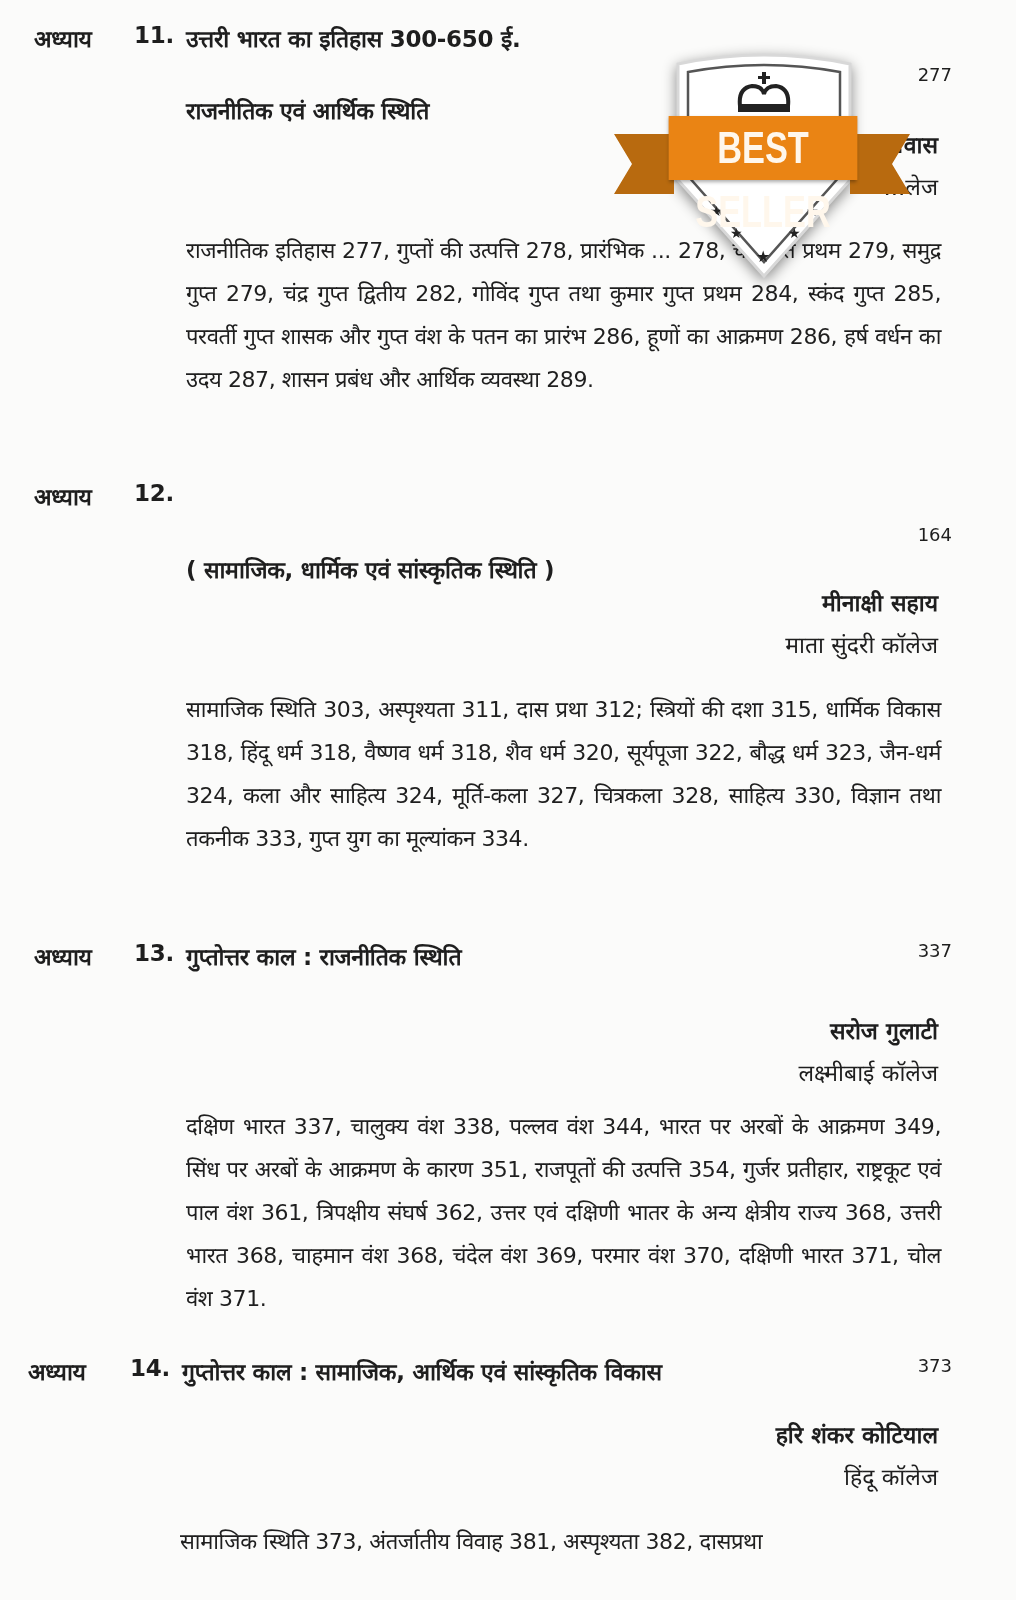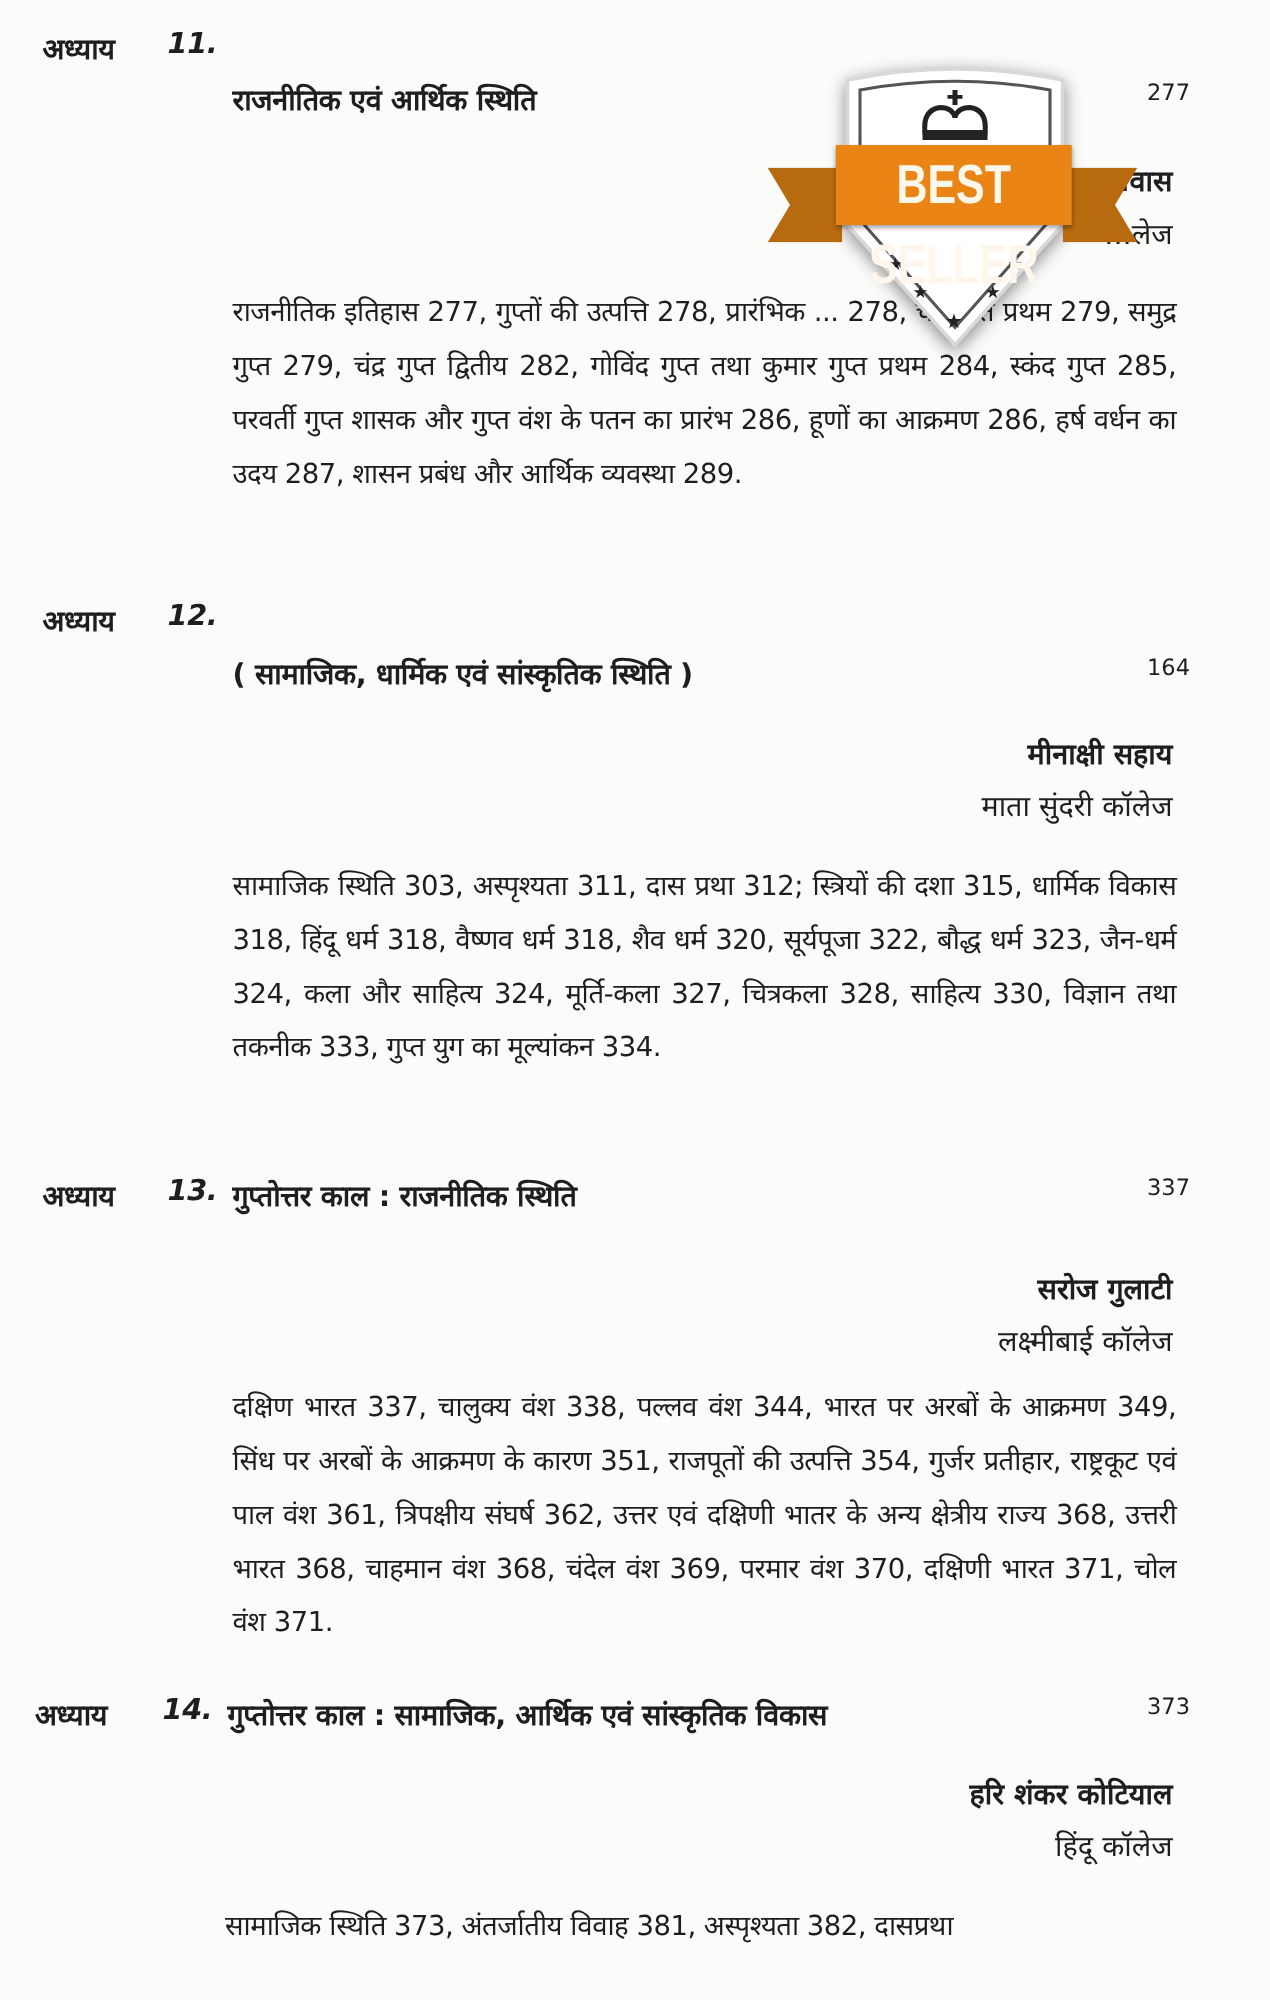--- a/index.html
+++ b/index.html
@@ -7,23 +7,23 @@
       width: 1016px; height: 1600px; overflow: hidden;
       background: #fbfbfa;
       font-family: "DejaVu Sans", "Liberation Sans", sans-serif;
       color: #1e1e1e;
       position: relative;
     }
     .page { position: absolute; left: 0; top: 0; width: 960px; height: 1600px; }
     .chapter { position: absolute; left: 0; width: 1016px; }
     .ch-head { position: absolute; font-weight: bold; font-size: 23px; letter-spacing: -0.3px; white-space: nowrap; }
     .ch-word { position: absolute; left: 34px; }
-    .ch-num { position: absolute; left: 134px; font-style: italic; }
+    .ch-num { position: absolute; left: 134px; }
     .ch-title1 { position: absolute; left: 186px; }
-    .ch-title2 { position: absolute; left: 186px; }
+    .ch-title2 { position: absolute; left: 186px; margin-top: 31px; }
     .ch-page { position: absolute; right: 64px; font-weight: normal; font-size: 18px; }
     .author { position: absolute; right: 78px; text-align: right; font-size: 23px; white-space: nowrap; }
     .author .name { font-weight: bold; display: block; height: 42px; }
     .author .college { display: block; }
     .topics {
       position: absolute; left: 186px; width: 755px;
       font-size: 22px; line-height: 43px; text-align: justify;
       letter-spacing: -0.4px;
     }
     
@@ -47,20 +47,21 @@
   </style>
 </head>
 <body>
 
 <div class="page">
 
   <div class="chapter" style="top:0">
     <div class="ch-head" style="top:22px;left:0;width:1016px;height:40px">
       <span class="ch-word">अध्याय</span>
       <span class="ch-num">11.</span>
+      <span class="ch-title1">उत्तरी भारत का इतिहास 300-650 ई.</span>
     </div>
     <div class="ch-head" style="top:63px;left:0;width:1016px;height:40px">
       <span class="ch-title2">राजनीतिक एवं आर्थिक स्थिति</span>
     </div>
     <div class="ch-page" style="top:64px">277</div>
     <div class="author" style="top:128px">
       <span class="name">...वास</span>
       <span class="college">...लेज</span>
     </div>
     <div class="topics" style="top:229px">राजनीतिक इतिहास 277, गुप्तों की उत्पत्ति 278, प्रारंभिक ... 278, चंद्र गुप्त प्रथम 279, समुद्र गुप्त 279, चंद्र गुप्त द्वितीय 282, गोविंद गुप्त तथा कुमार गुप्त प्रथम 284, स्कंद गुप्त 285, परवर्ती गुप्त शासक और गुप्त वंश के पतन का प्रारंभ 286, हूणों का आक्रमण 286, हर्ष वर्धन का उदय 287, शासन प्रबंध और आर्थिक व्यवस्था 289.</div>

